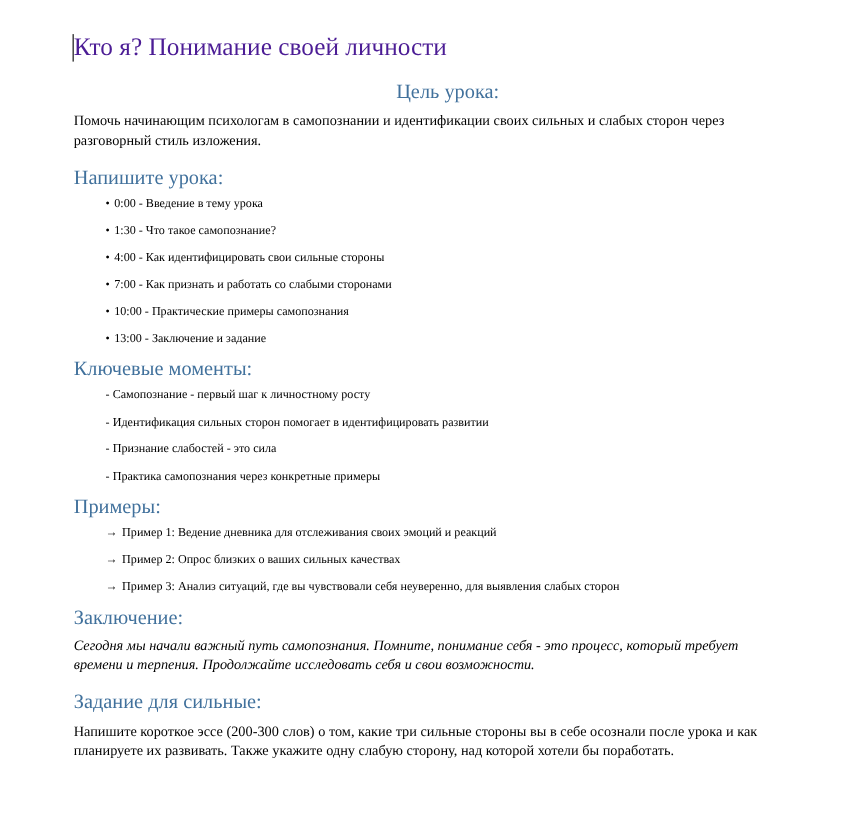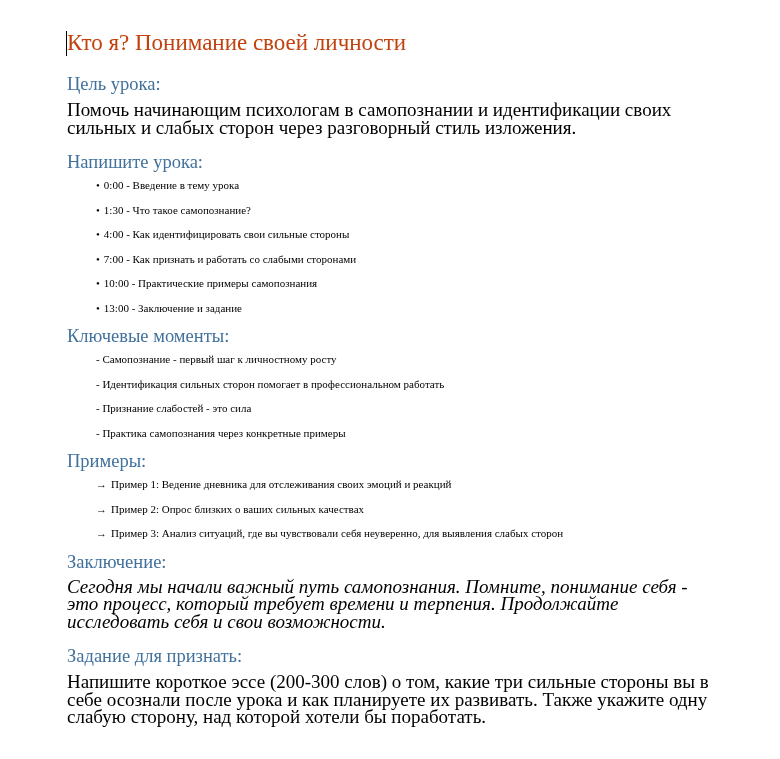--- a/index.html
+++ b/index.html
@@ -16,21 +16,21 @@
       color: #000000;
     }
     .page {
       position: absolute;
       left: 67px;
       top: 28px;
       width: 680px;
     }
     .title {
       font-size: 23px;
-      color: #c2410c;
+      color: #4c1d95;
       font-weight: normal;
       margin: 0;
       line-height: 30px;
       position: relative;
     }
     .cursor {
       position: absolute;
       left: -1px;
       top: 3px;
       width: 1px;
@@ -38,21 +38,21 @@
       background: #000;
     }
     .h2 {
       font-size: 18.5px;
       color: #41719c;
       font-weight: normal;
       margin: 0;
       line-height: 24px;
     }
     .para {
-      font-size: 19px;
+      font-size: 13px;
       line-height: 17.5px;
       margin: 0;
     }
     .list {
       list-style: none;
       margin: 0;
       padding: 0 0 0 29px;
     }
     .list li {
       font-size: 11px;
@@ -64,47 +64,47 @@
 </head>
 <body>
 
 <div class="page">
 
   <h1 class="title" style="margin-bottom:14px;">
     <span class="cursor"></span>
     <span>Кто я? Понимание своей личности</span>
   </h1>
 
-  <h2 class="h2" style="margin-bottom:5px;">Цель урока:</h2>
+  <h2 class="h2" style="margin-bottom:5px;text-align:center;">Цель урока:</h2>
   <p class="para" style="width:650px; margin-bottom:14px;">Помочь начинающим психологам в самопознании и идентификации своих сильных и слабых сторон через разговорный стиль изложения.</p>
 
   <h2 class="h2" style="margin-bottom:3px;">Напишите урока:</h2>
   <ul class="list">
     <li><span class="marker">•</span><span>0:00 - Введение в тему урока</span></li>
     <li><span class="marker">•</span><span>1:30 - Что такое самопознание?</span></li>
     <li><span class="marker">•</span><span>4:00 - Как идентифицировать свои сильные стороны</span></li>
     <li><span class="marker">•</span><span>7:00 - Как признать и работать со слабыми сторонами</span></li>
     <li><span class="marker">•</span><span>10:00 - Практические примеры самопознания</span></li>
     <li><span class="marker">•</span><span>13:00 - Заключение и задание</span></li>
   </ul>
 
   <h2 class="h2" style="margin-bottom:3px;">Ключевые моменты:</h2>
   <ul class="list">
     <li>- Самопознание - первый шаг к личностному росту</li>
-    <li>- Идентификация сильных сторон помогает в профессиональном работать</li>
+    <li>- Идентификация сильных сторон помогает в идентифицировать развитии</li>
     <li>- Признание слабостей - это сила</li>
     <li>- Практика самопознания через конкретные примеры</li>
   </ul>
 
   <h2 class="h2" style="margin-bottom:3px;">Примеры:</h2>
   <ul class="list" style="padding-left:29px;">
     <li><span class="marker">→</span><span>Пример 1: Ведение дневника для отслеживания своих эмоций и реакций</span></li>
     <li><span class="marker">→</span><span>Пример 2: Опрос близких о ваших сильных качествах</span></li>
     <li style="white-space:nowrap;"><span class="marker">→</span><span>Пример 3: Анализ ситуаций, где вы чувствовали себя неуверенно, для выявления слабых сторон</span></li>
   </ul>
 
   <h2 class="h2" style="margin-bottom:4px;">Заключение:</h2>
   <p class="para" style="width:640px; margin-bottom:14px;font-style:italic;">Сегодня мы начали важный путь самопознания. Помните, понимание себя - это процесс, который требует времени и терпения. Продолжайте исследовать себя и свои возможности.</p>
 
-  <h2 class="h2" style="margin-bottom:5px;">Задание для признать:</h2>
+  <h2 class="h2" style="margin-bottom:5px;">Задание для сильные:</h2>
   <p class="para" style="width:645px;">Напишите короткое эссе (200-300 слов) о том, какие три сильные стороны вы в себе осознали после урока и как планируете их развивать. Также укажите одну слабую сторону, над которой хотели бы поработать.</p>
 
 </div>
 
 </body></html>

